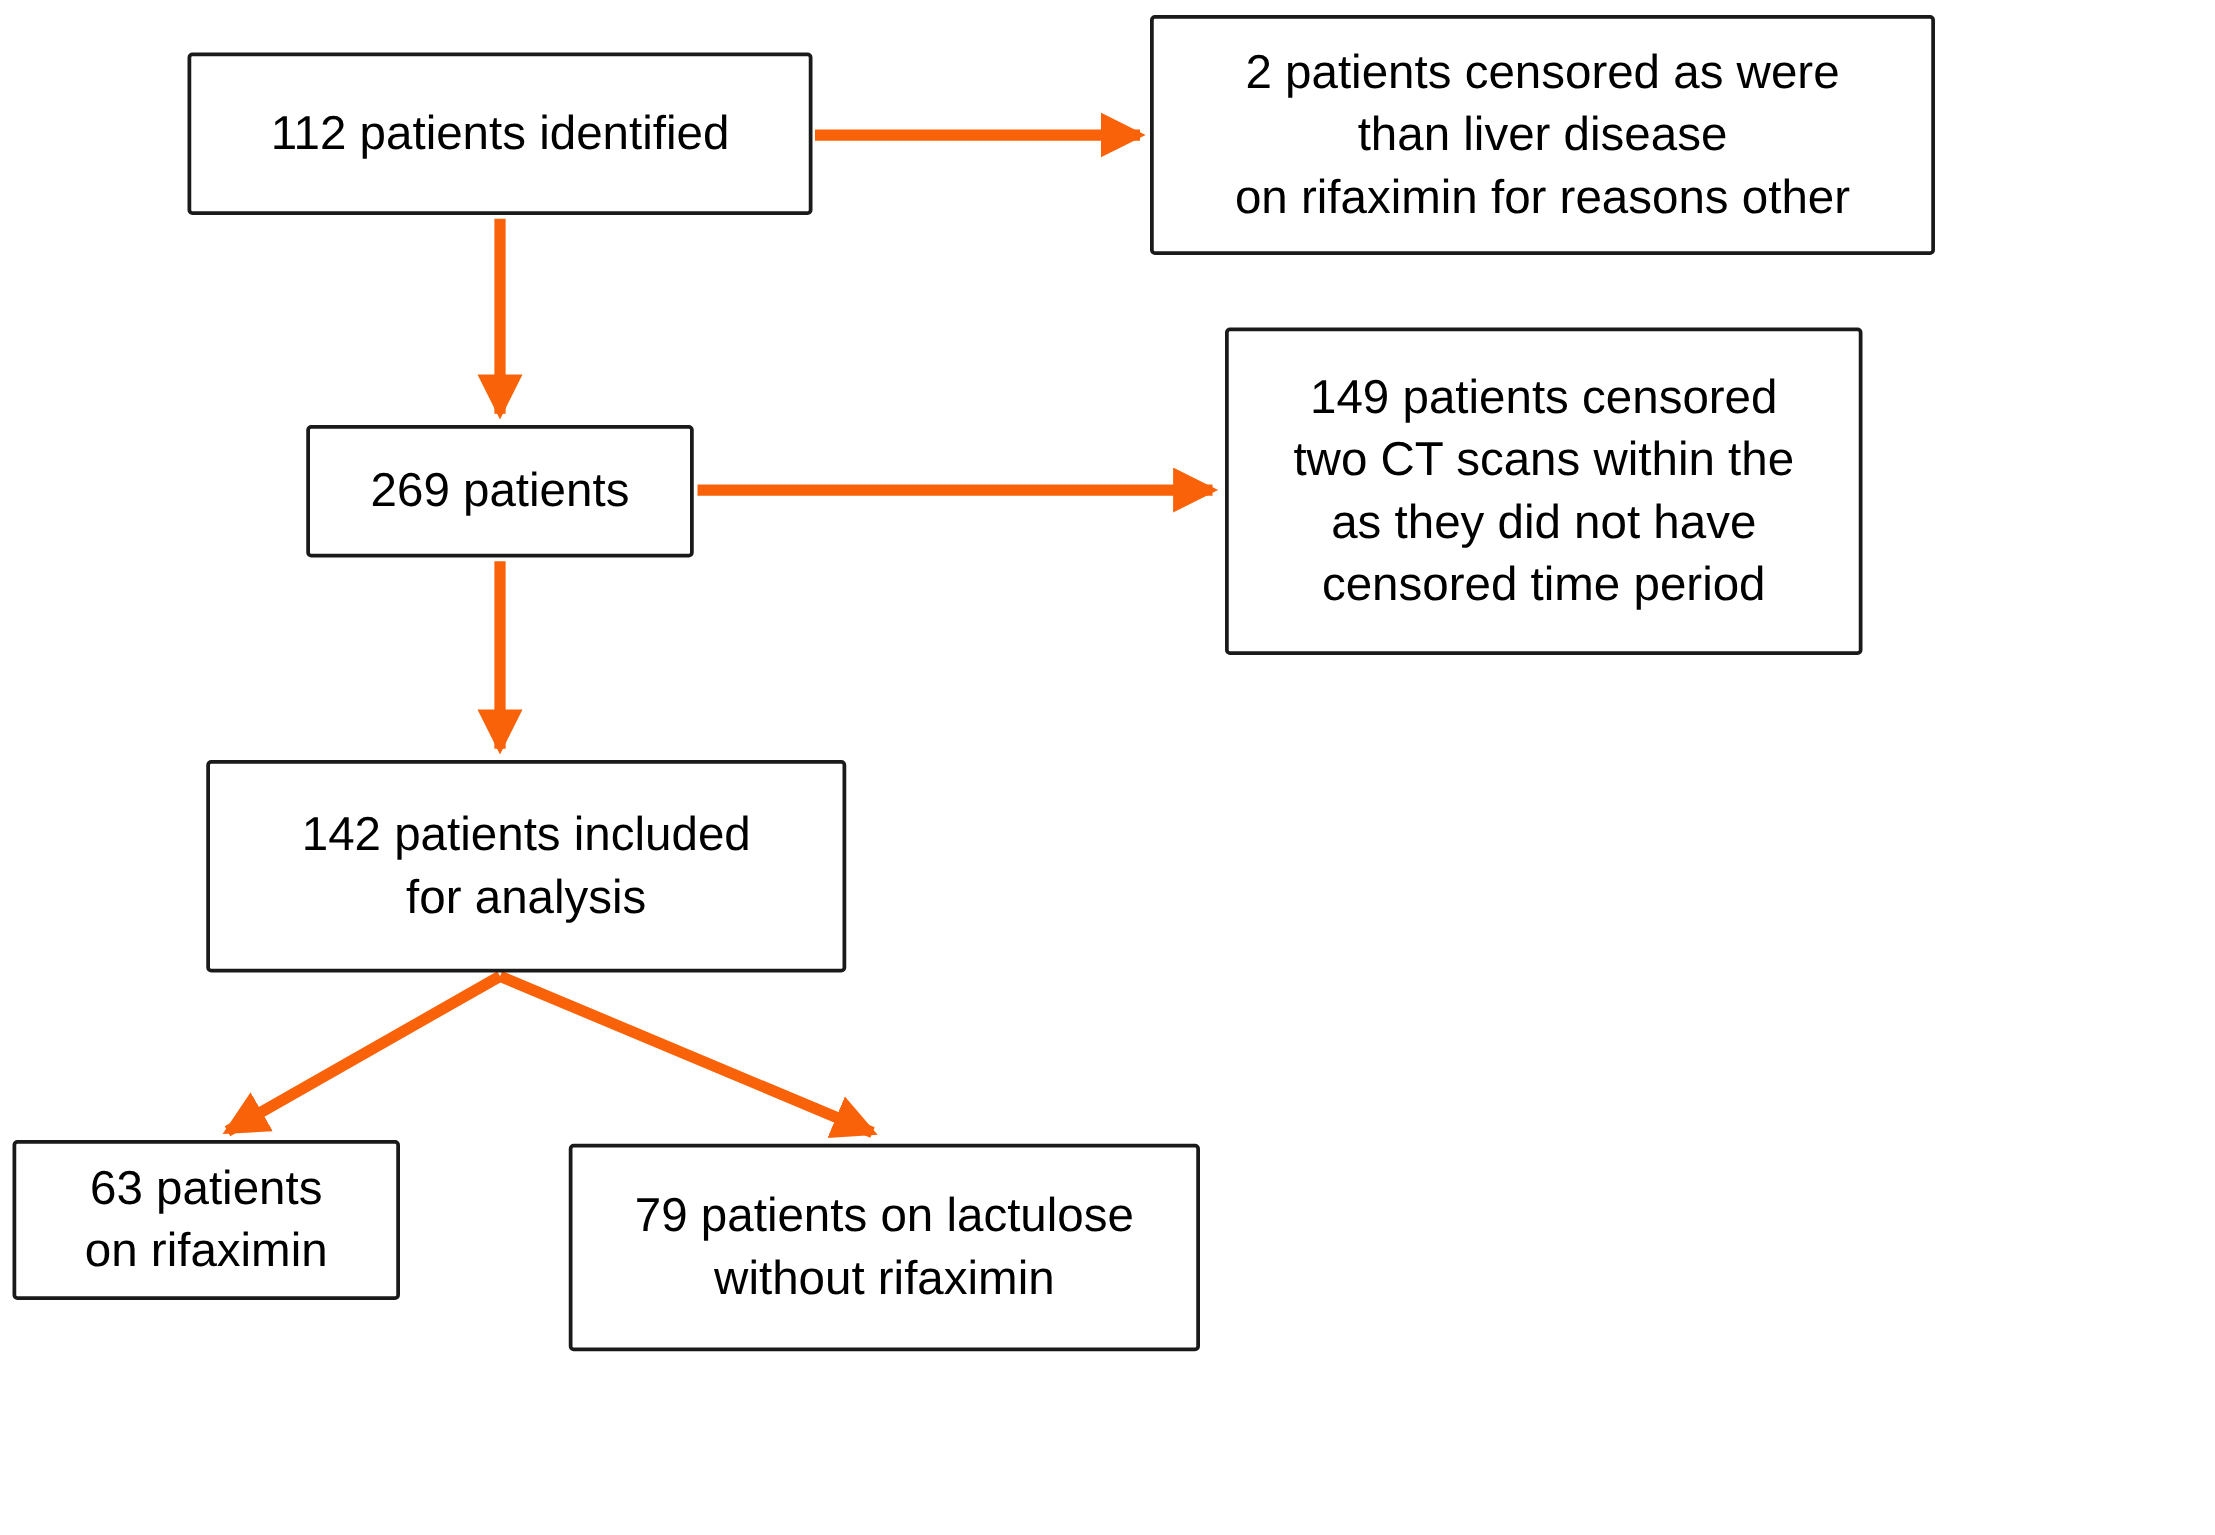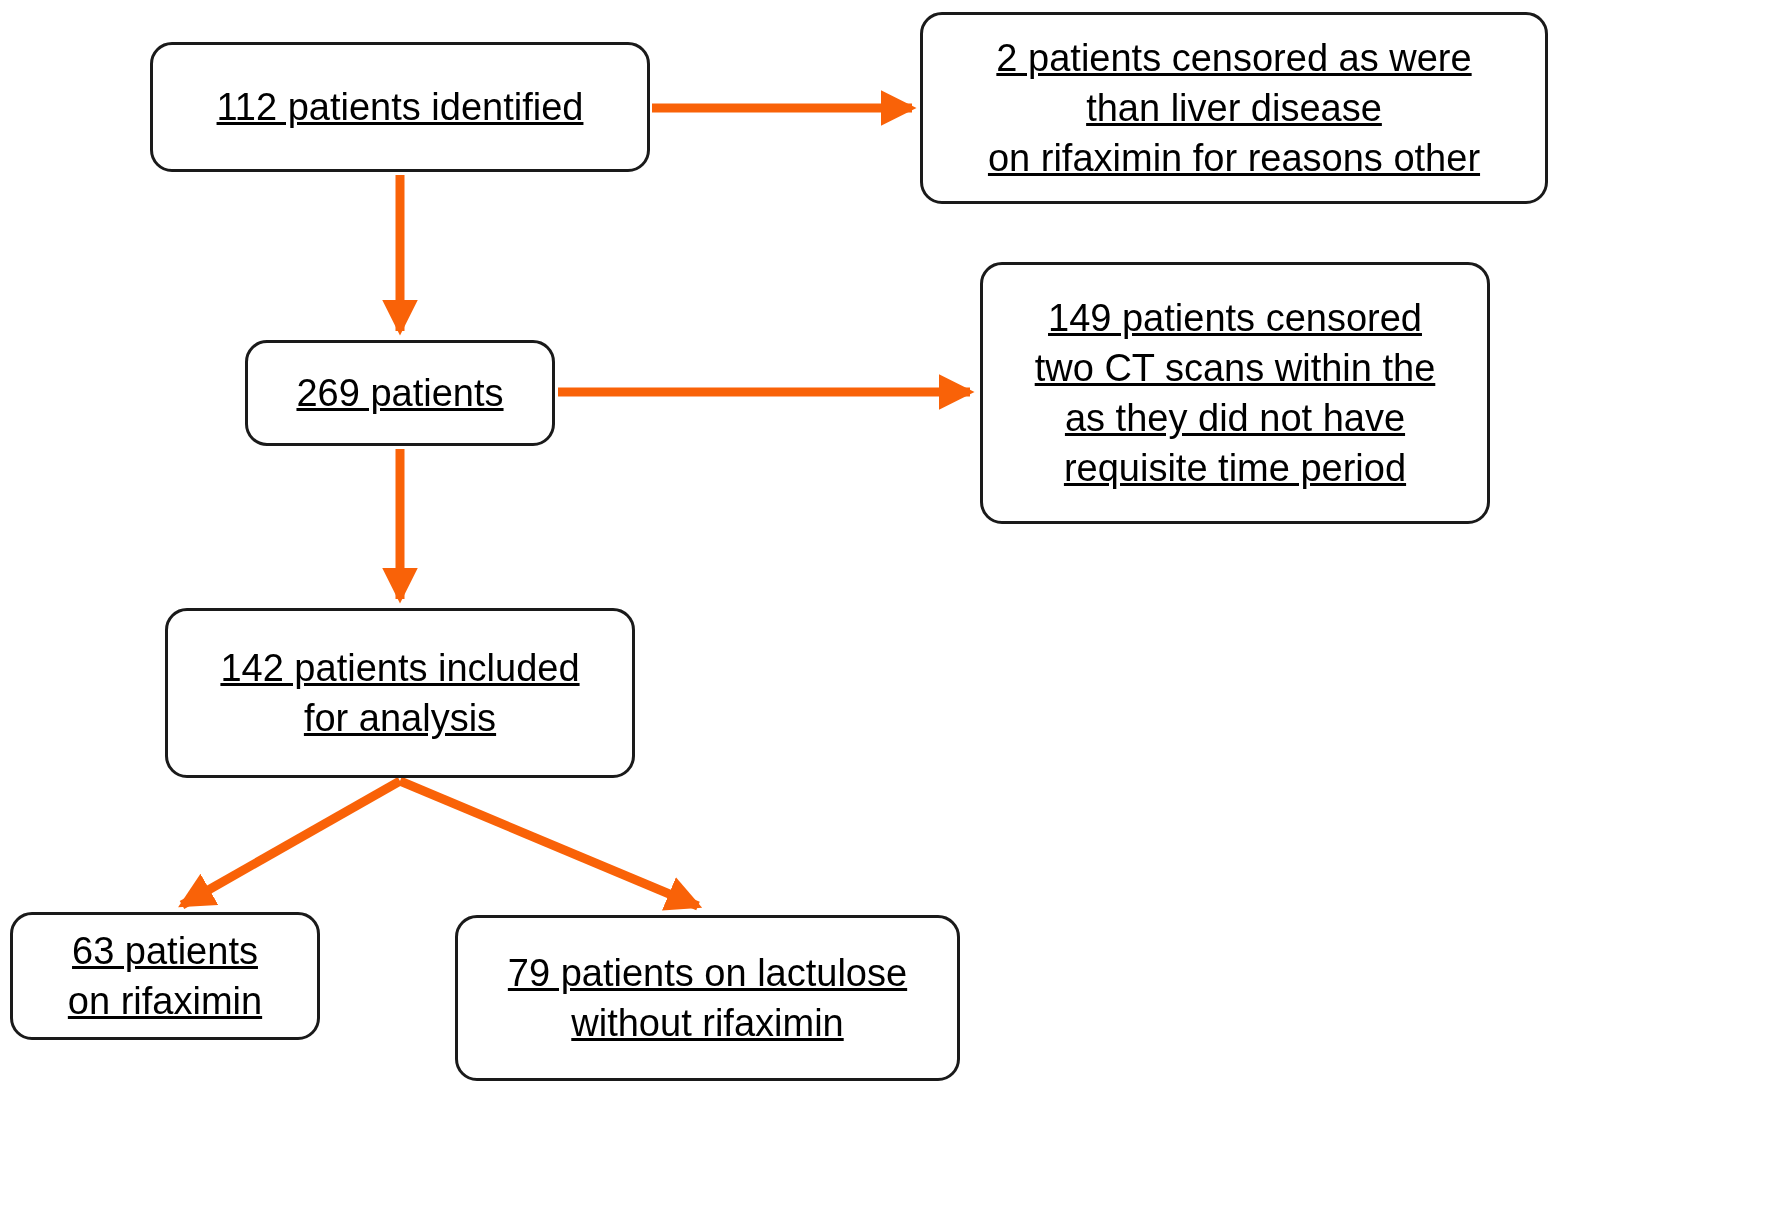--- a/index.html
+++ b/index.html
@@ -18,43 +18,42 @@
   .arrows {
     position: absolute;
     left: 0;
     top: 0;
     pointer-events: none;
   }
   .node {
     position: absolute;
     box-sizing: border-box;
     border: 3px solid #1a1a1a;
-    border-radius: 22px;
+    border-radius: 4px;
     background: #ffffff;
     display: flex;
     flex-direction: column;
     align-items: center;
     justify-content: center;
     text-align: right;
     color: #000000;
     font-size: 38px;
     line-height: 1.32;
     padding: 6px 14px;
-    text-decoration: underline;
   }
   .node span {
     display: block;
     white-space: nowrap;
   }
   
   #node-identified        { left: 150px;  top: 42px;  width: 500px; height: 130px; }
   #node-censored-other    { left: 920px;  top: 12px;  width: 628px; height: 192px; }
   #node-269               { left: 245px;  top: 340px; width: 310px; height: 106px; }
   #node-censored-ct       { left: 980px;  top: 262px; width: 510px; height: 262px; }
-  #node-included          { left: 165px;  top: 608px; width: 470px; height: 170px; }
+  #node-included          { left: 165px;  top: 608px; width: 512px; height: 170px; }
   #node-rifaximin         { left: 10px;   top: 912px; width: 310px; height: 128px; }
   #node-lactulose         { left: 455px;  top: 915px; width: 505px; height: 166px; }
 </style>
 </head>
 <body>
 
 <div class="canvas">
 
   <svg class="arrows" width="1772" height="1228" viewBox="0 0 1772 1228">
     <defs>
@@ -87,21 +86,21 @@
   </div>
 
   <div class="node" id="node-269">
     <span>269 patients</span>
   </div>
 
   <div class="node" id="node-censored-ct">
     <span>149 patients censored</span>
     <span>two CT scans within the</span>
     <span>as they did not have</span>
-    <span>requisite time period</span>
+    <span>censored time period</span>
   </div>
 
   <div class="node" id="node-included">
     <span>142 patients included</span>
     <span>for analysis</span>
   </div>
 
   <div class="node" id="node-rifaximin">
     <span>63 patients</span>
     <span>on rifaximin</span>

